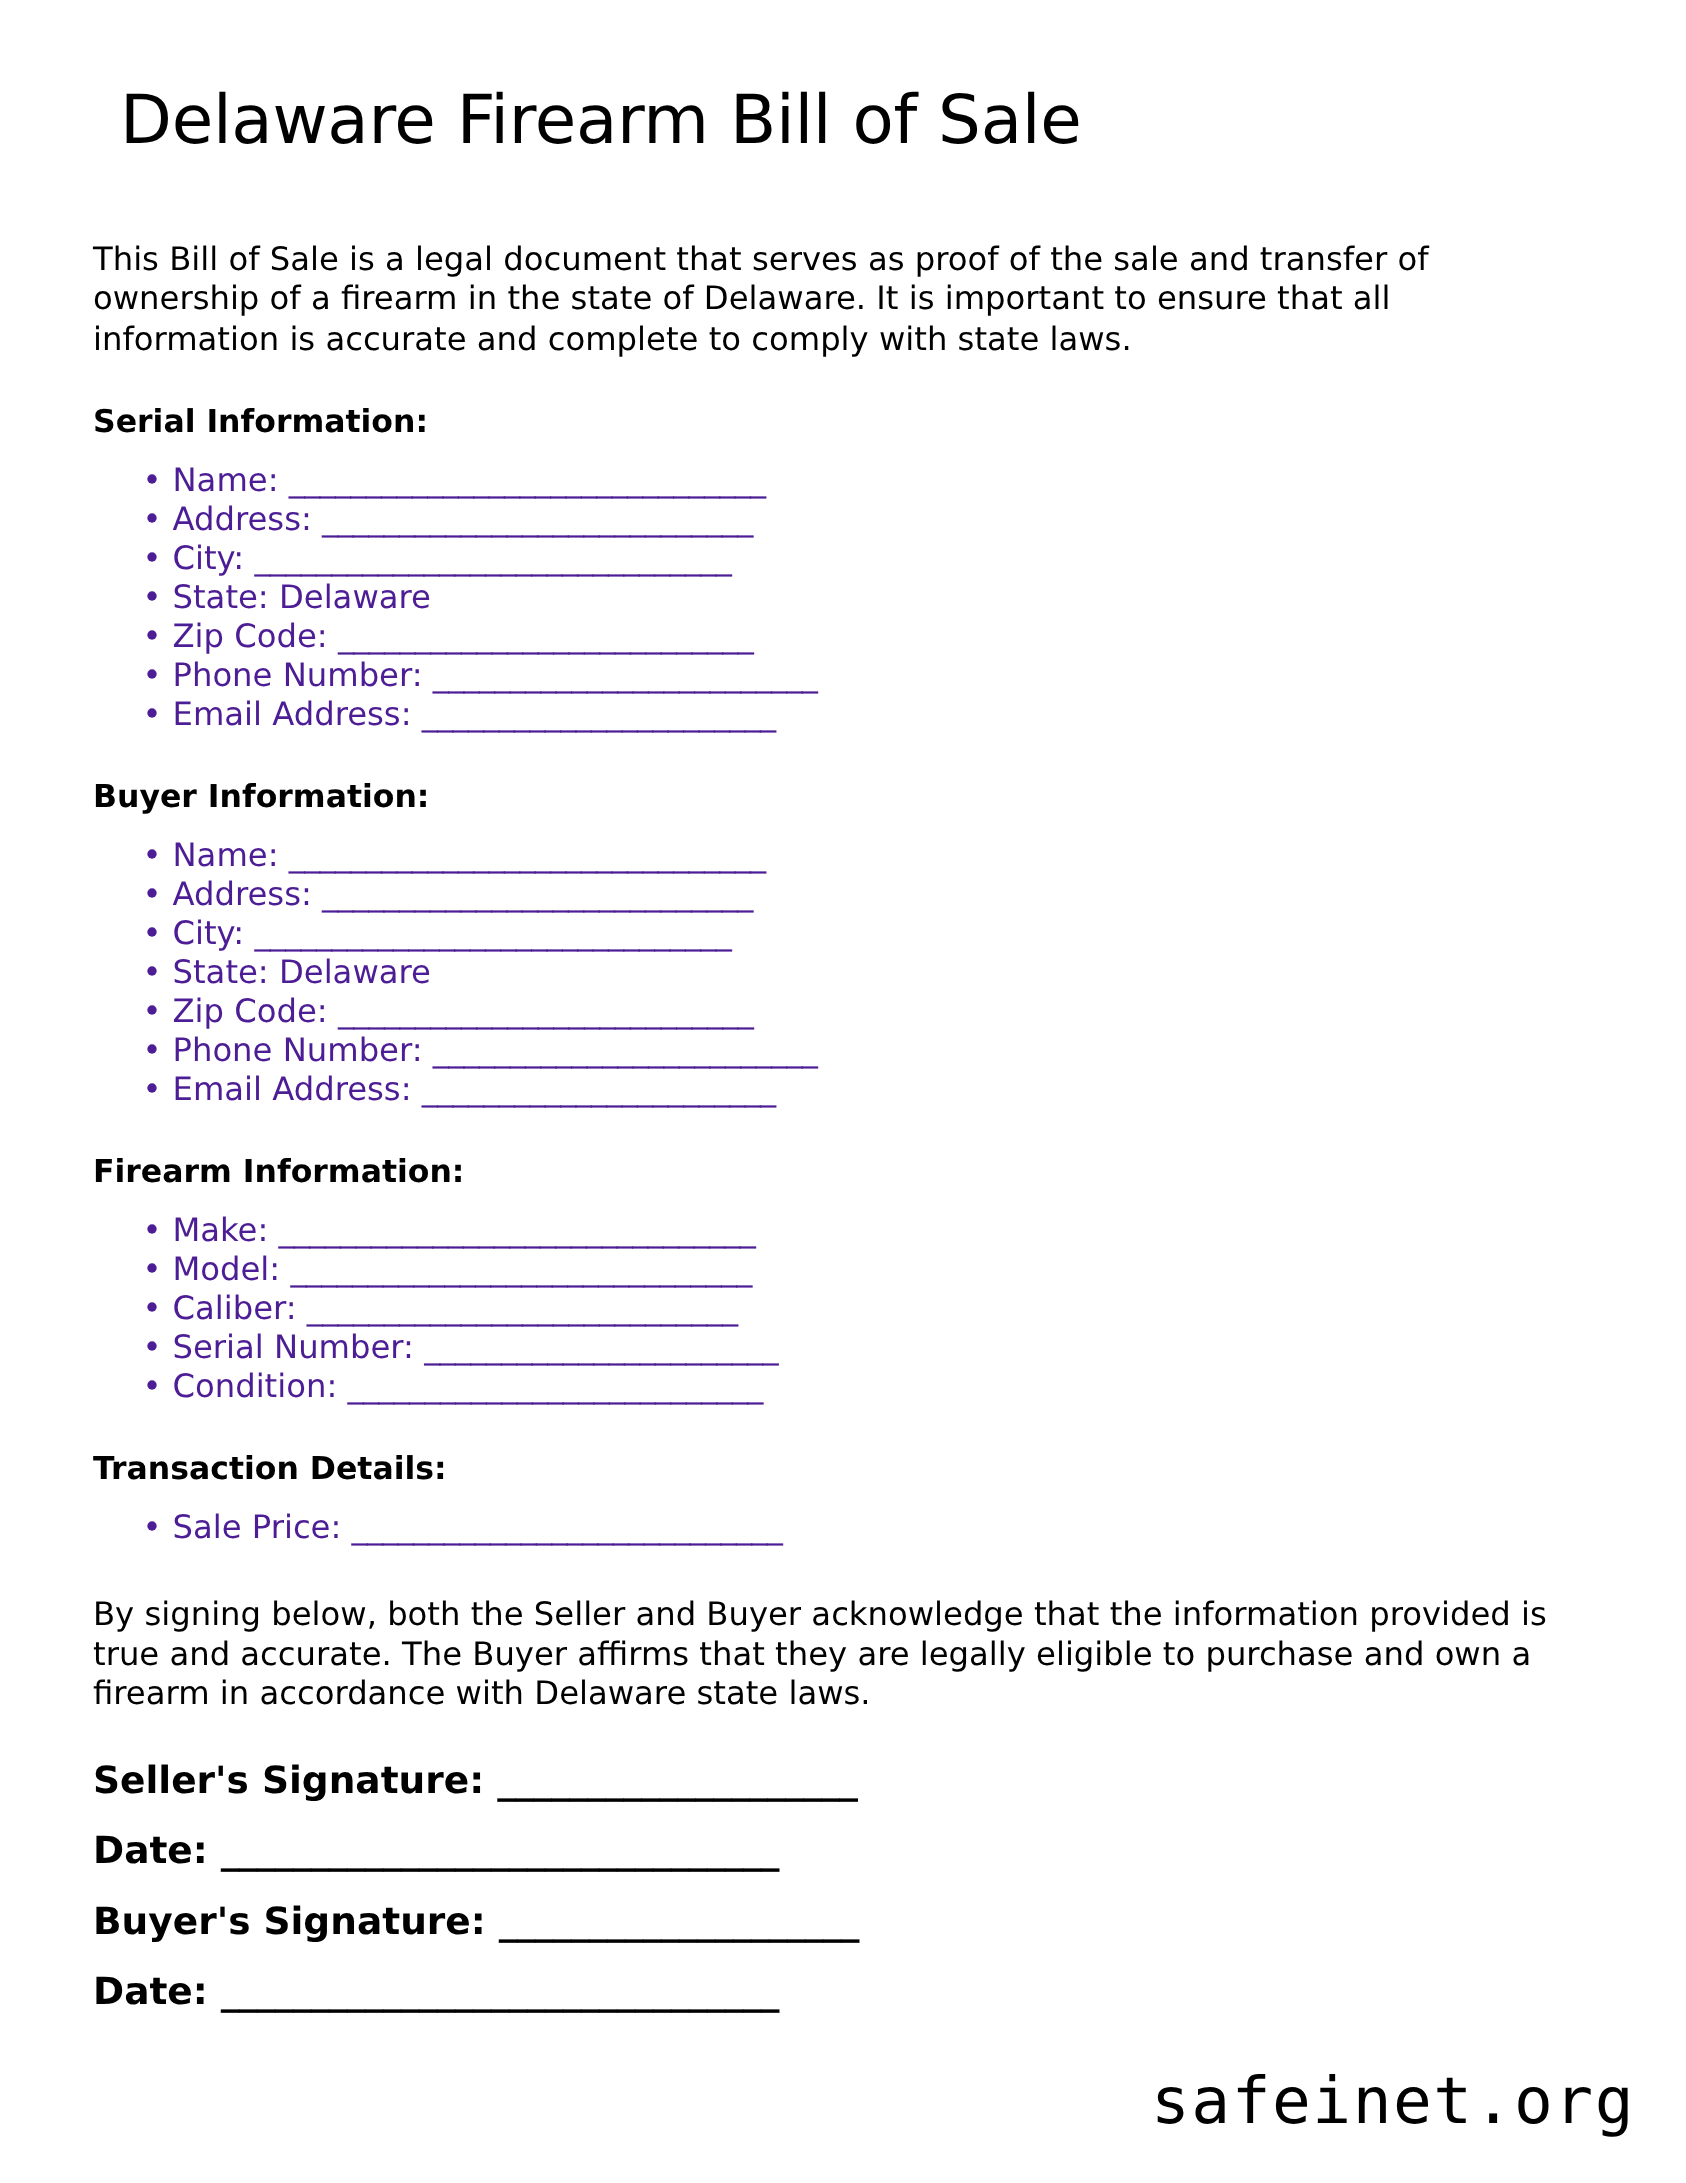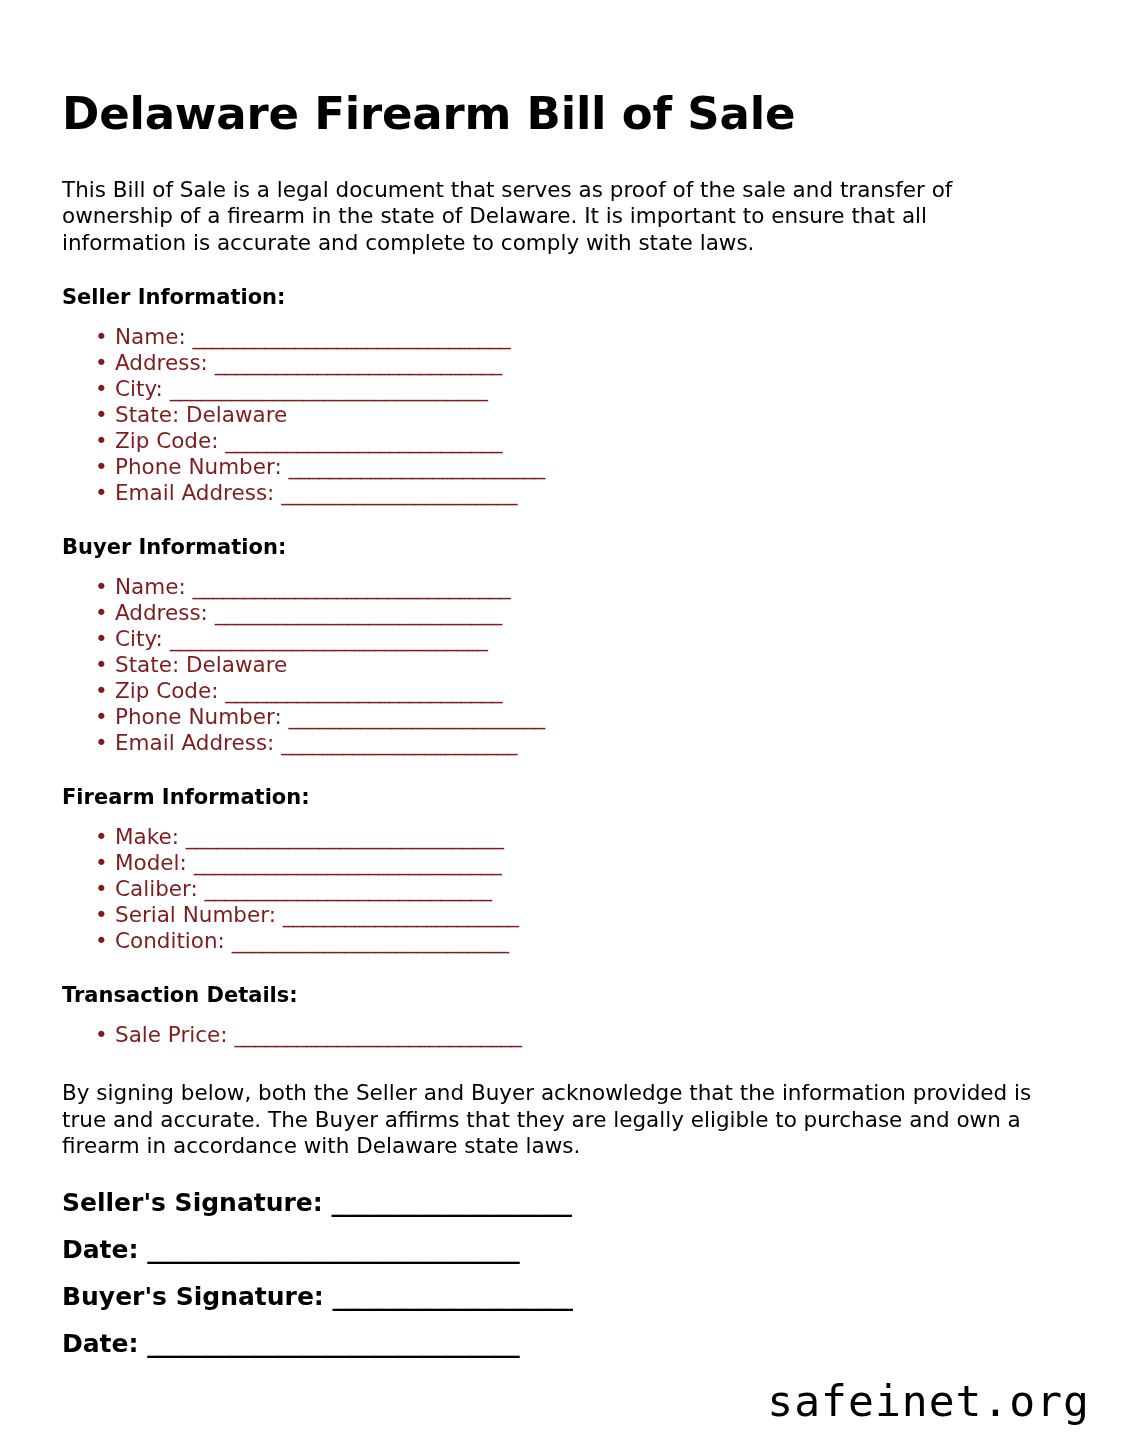--- a/index.html
+++ b/index.html
@@ -25,25 +25,25 @@
   }
   .content {
     position: absolute;
     left: 62px;
     top: 0;
     width: 990px;
   }
 
   .doc-title {
     font-size: 45px;
-    font-weight: bold;
+    font-weight: normal;
     letter-spacing: -0.2px;
     line-height: 1.15;
-    margin: 0;
-    padding-top: 88px;
+    margin: 18px;
+    padding-top: 36px;
     color: #000;
   }
 
   .para {
     font-size: 21.5px;
     line-height: 26.5px;
     margin: 0;
     color: #000;
   }
   .para-intro { padding-top: 37px; }
@@ -63,21 +63,21 @@
     margin: 0;
     padding: 0;
     padding-top: 14px;
   }
   ul.field-list li {
     position: relative;
     font-size: 21.5px;
     line-height: 26px;
     padding-left: 53px;
     white-space: nowrap;
-    color: #7f1d1d;
+    color: #4c1d95;
   }
   ul.field-list li::before {
     content: "\2022";
     position: absolute;
     left: 33px;
     top: 0;
     font-size: 21.5px;
     line-height: 26px;
   }
   .blank {
@@ -111,21 +111,21 @@
 </head>
 <body>
 
 <div class="page">
   <div class="content">
 
     <h1 class="doc-title">Delaware Firearm Bill of Sale</h1>
 
     <p class="para para-intro">This Bill of Sale is a legal document that serves as proof of the sale and transfer of ownership of a firearm in the state of Delaware. It is important to ensure that all information is accurate and complete to comply with state laws.</p>
 
-    <h2 class="section-heading">Seller Information:</h2>
+    <h2 class="section-heading">Serial Information:</h2>
 
     <ul class="field-list">
       <li><span>Name: </span><span class="blank">_______________________________</span></li>
       <li><span>Address: </span><span class="blank">____________________________</span></li>
       <li><span>City: </span><span class="blank">_______________________________</span></li>
       <li><span>State: Delaware</span><span class="blank"></span></li>
       <li><span>Zip Code: </span><span class="blank">___________________________</span></li>
       <li><span>Phone Number: </span><span class="blank">_________________________</span></li>
       <li><span>Email Address: </span><span class="blank">_______________________</span></li>
     </ul>

